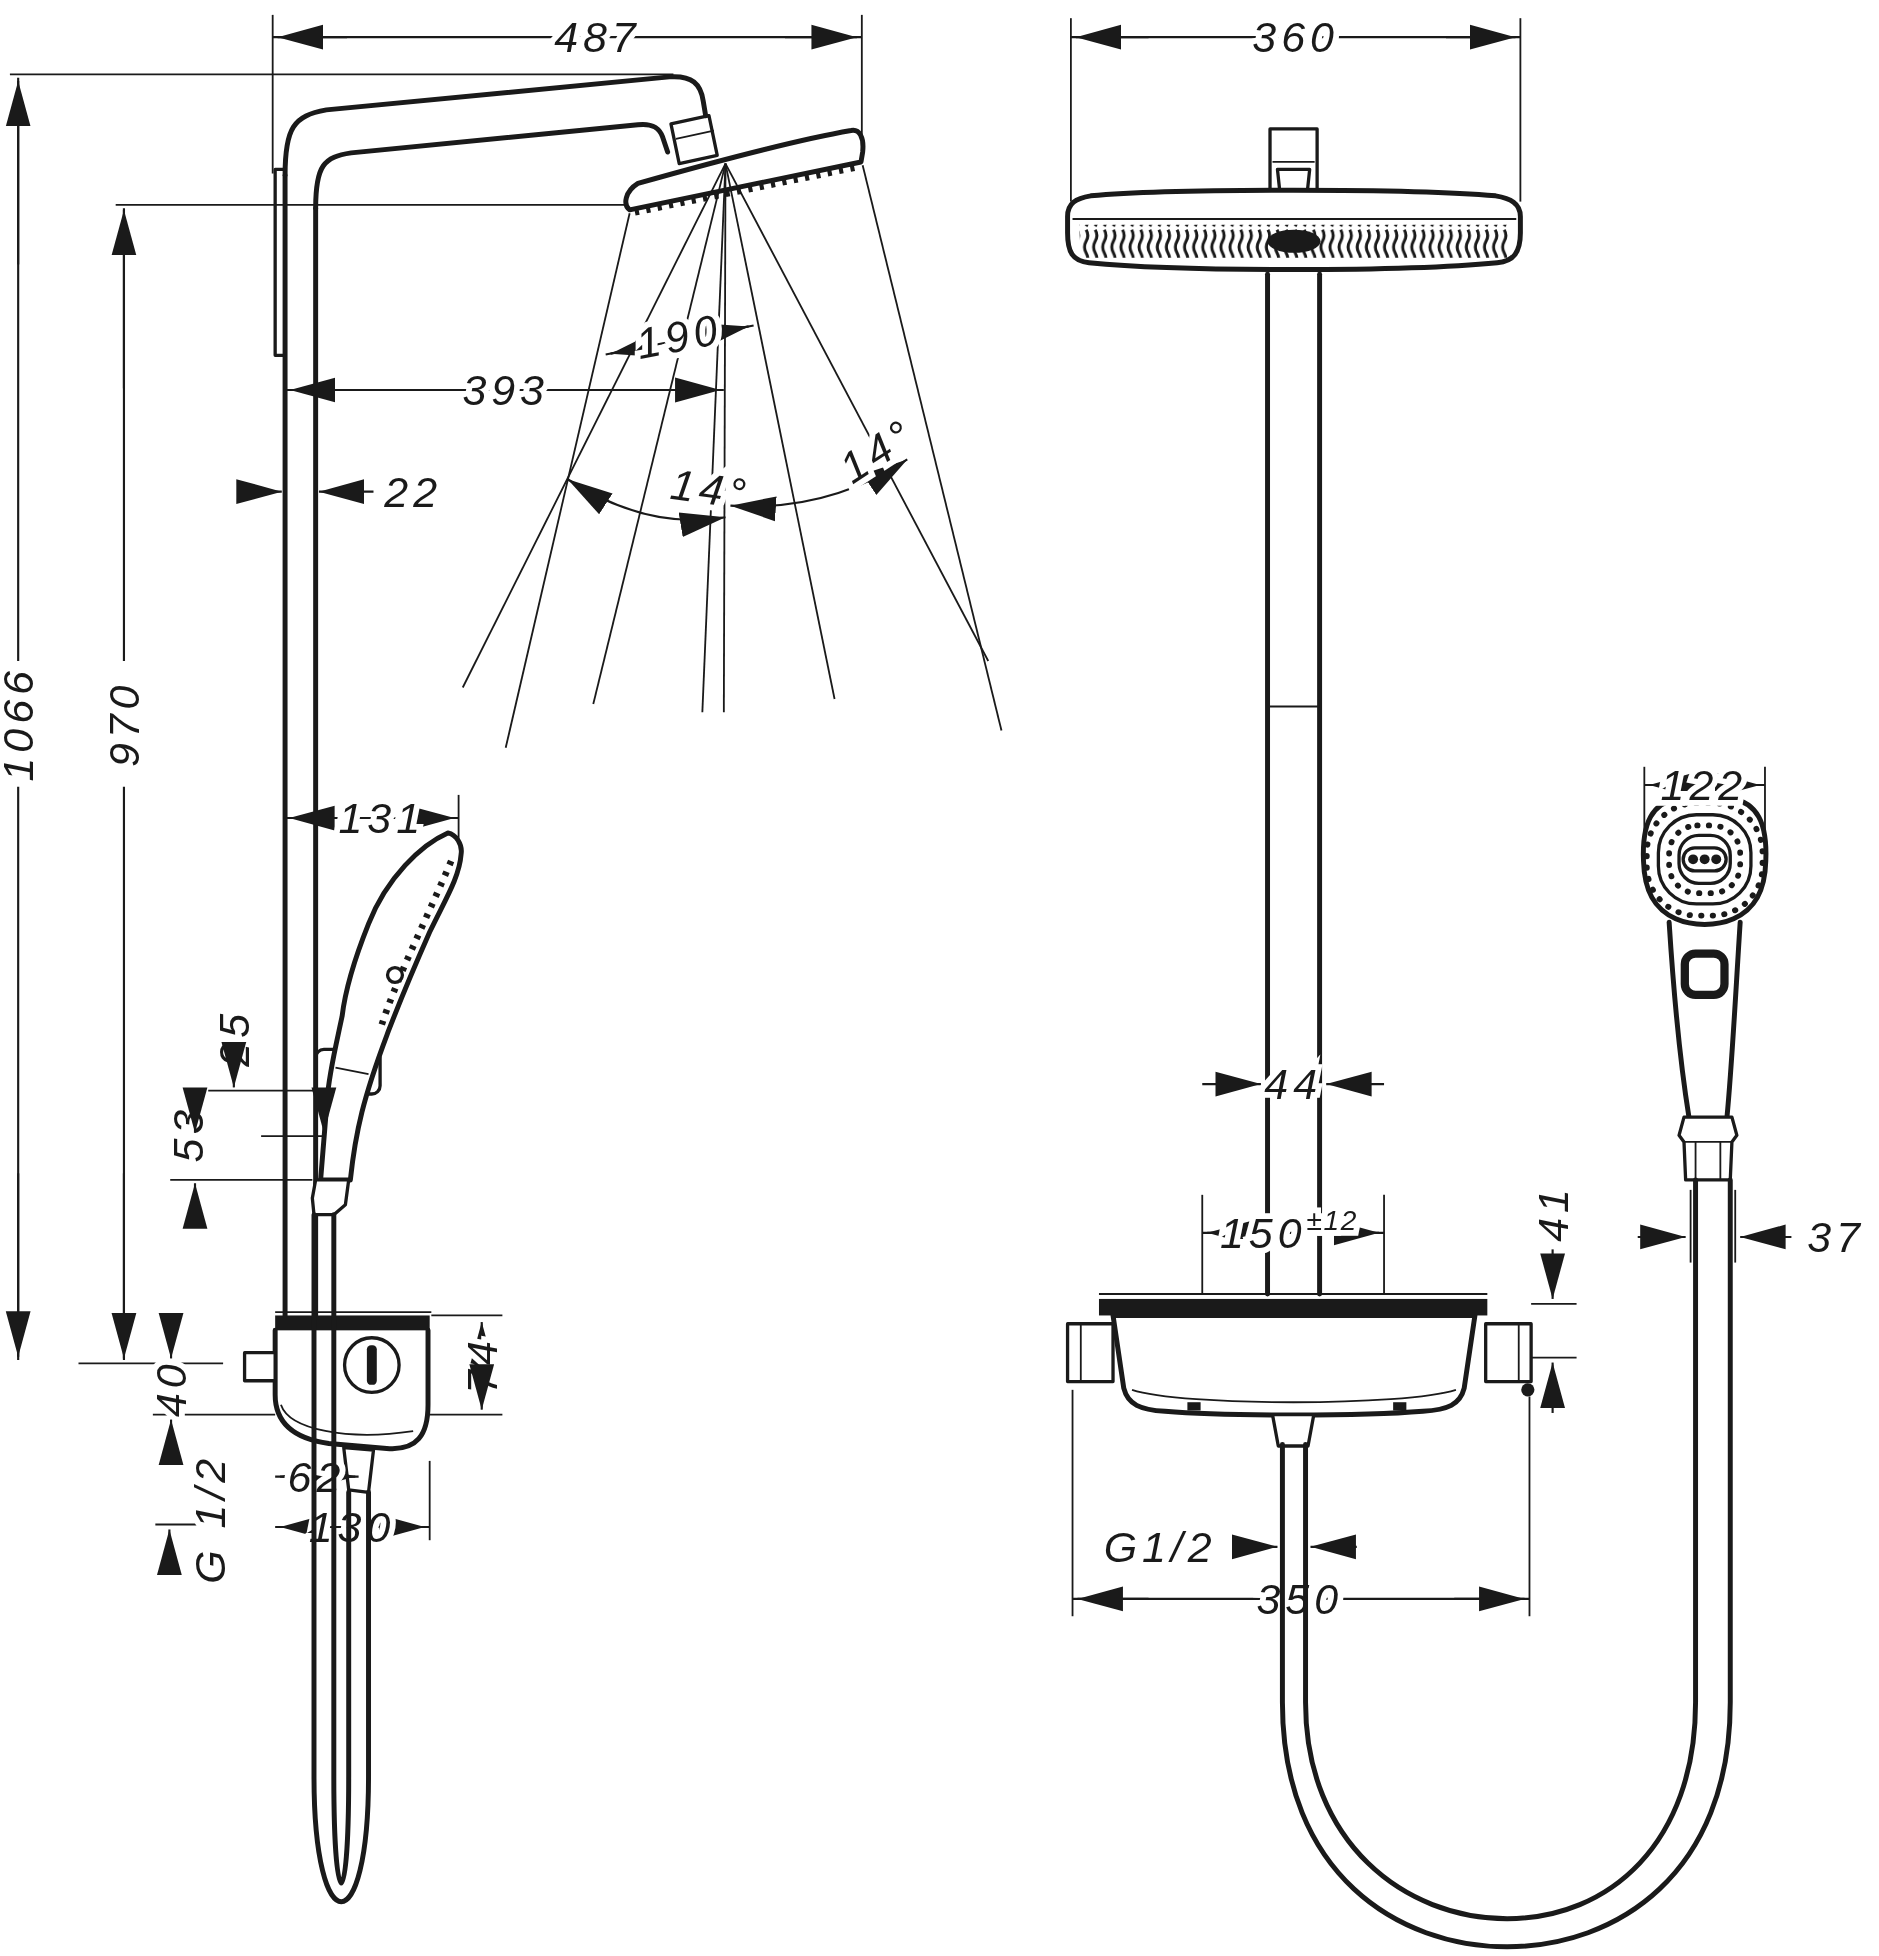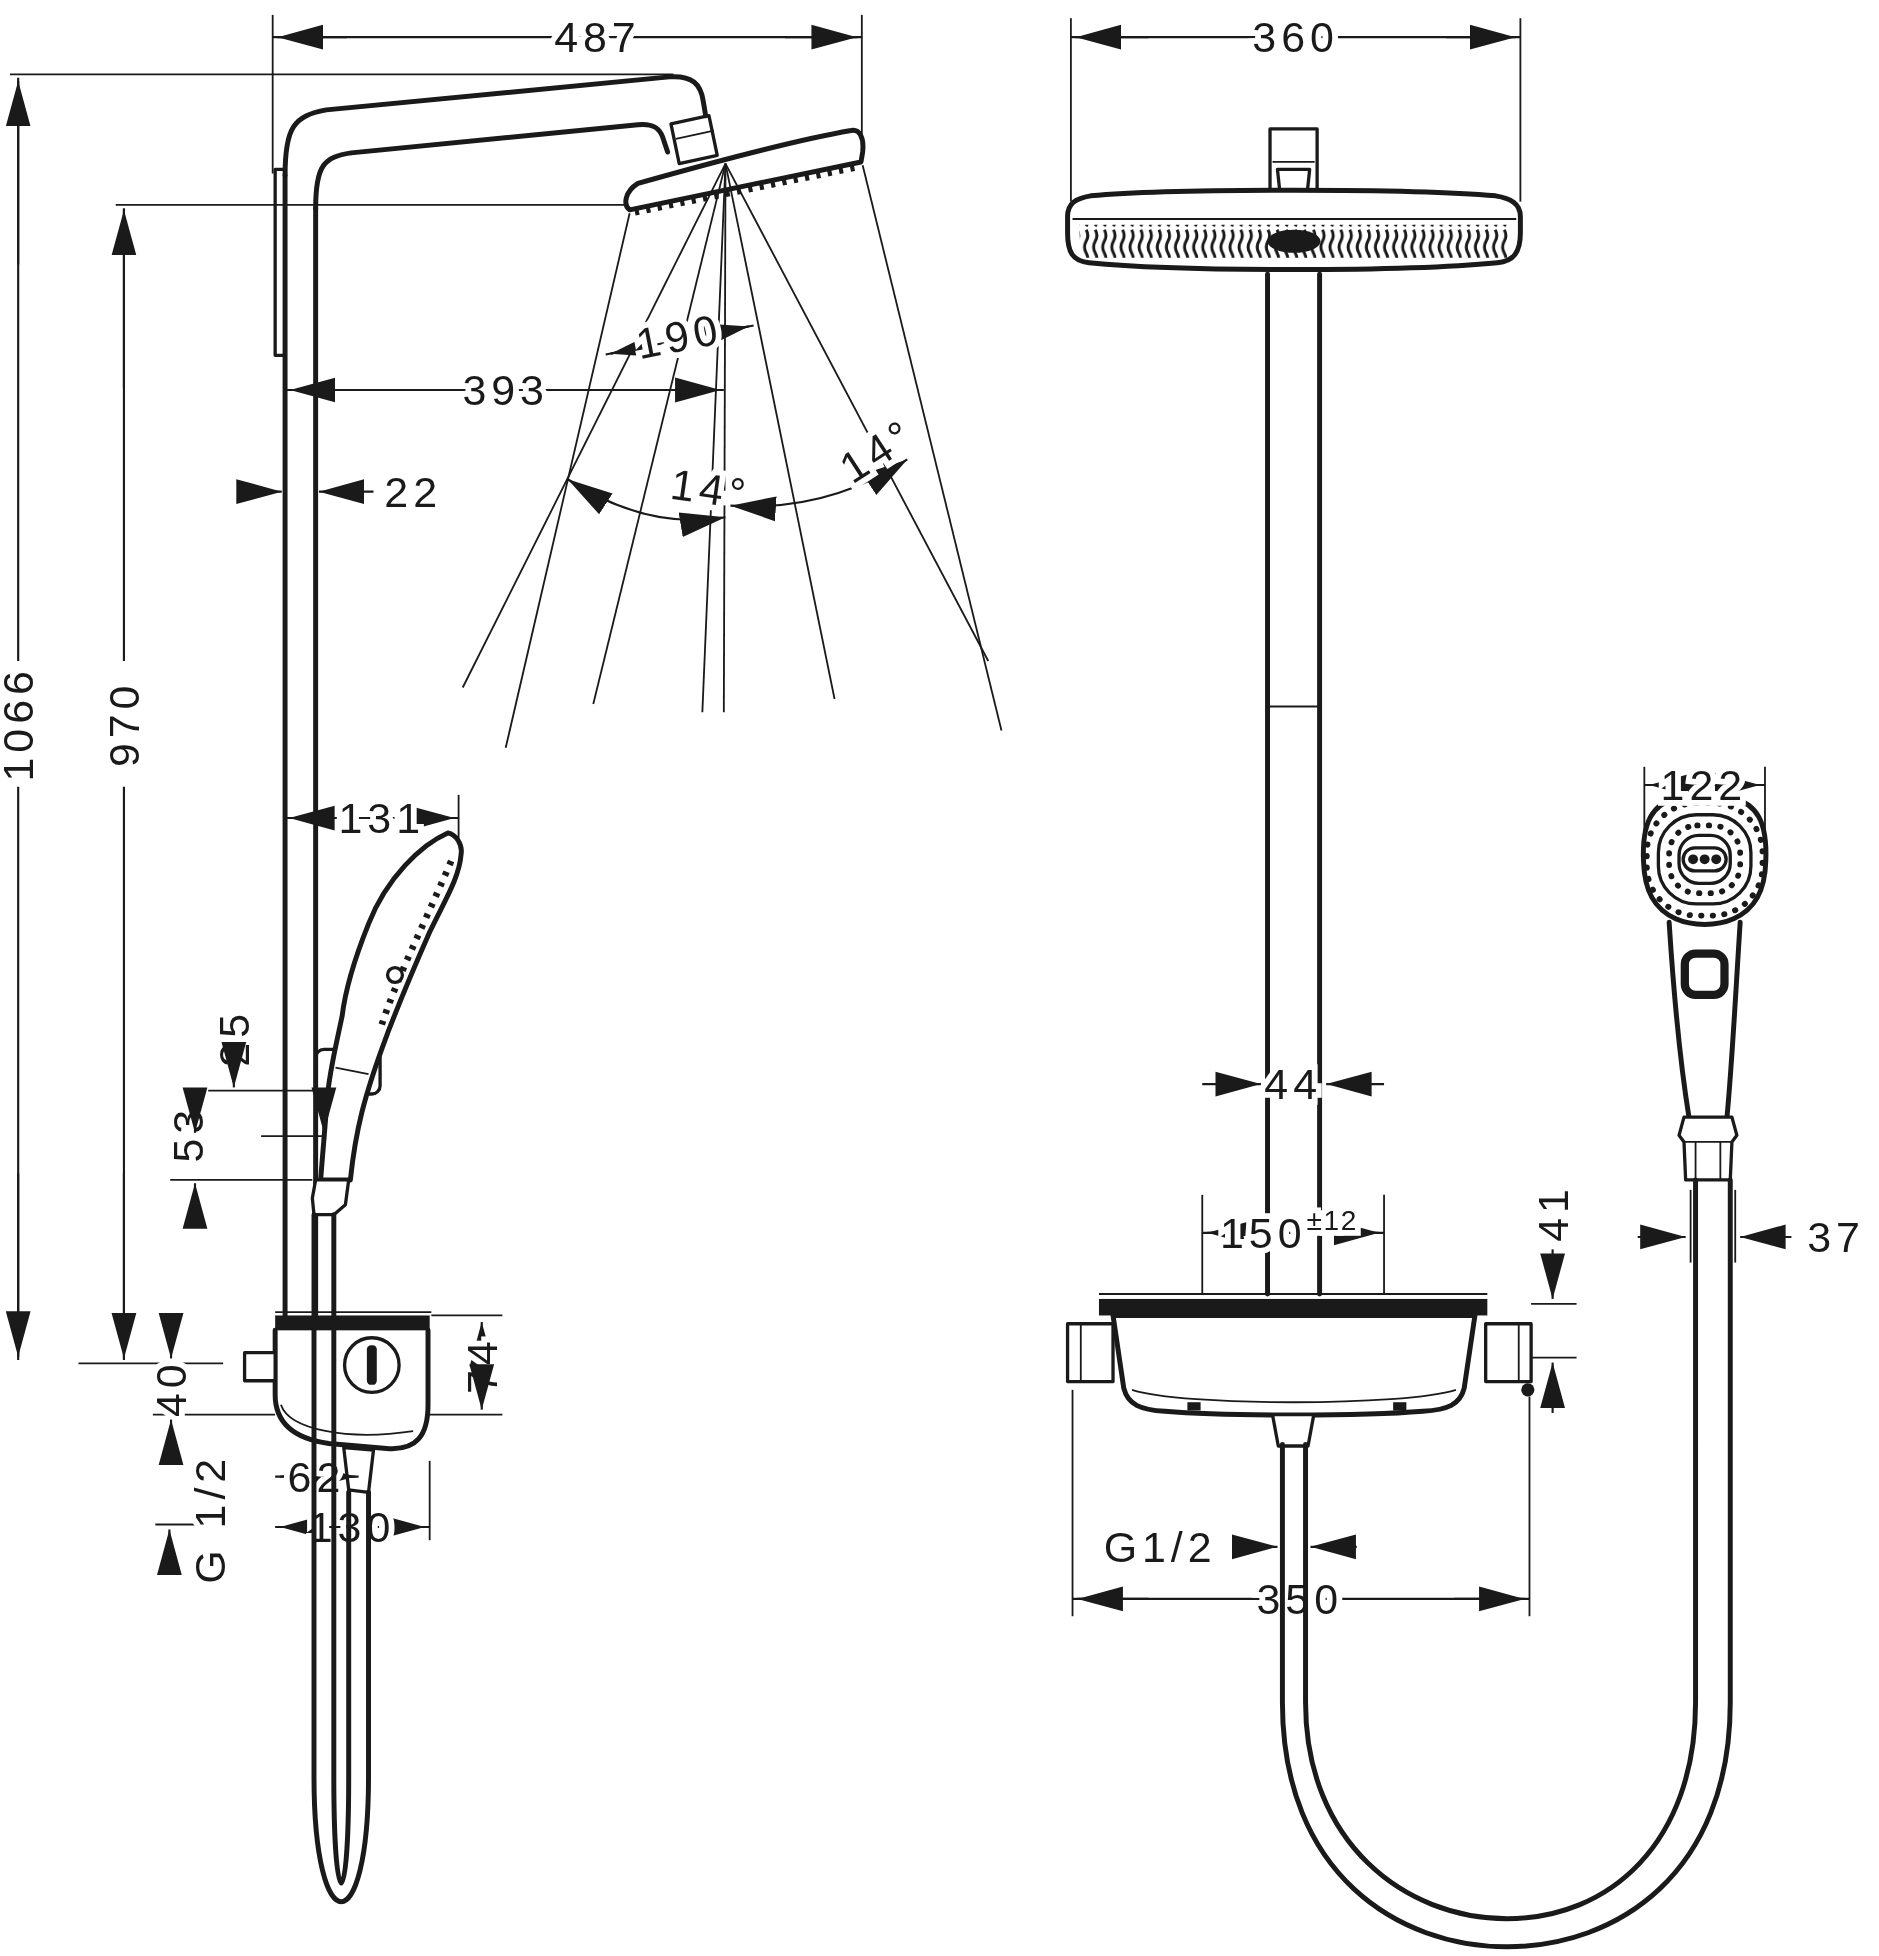--- a/index.html
+++ b/index.html
@@ -1,16 +1,16 @@
 <!DOCTYPE html>
 <html style="font-size:13.2px"><head>
 <meta charset="utf-8">
 <style>
   html,body{margin:0;padding:0;background:#ffffff;}
-  .page{width:100%;max-width:1880px;margin:0 auto;background:#fff;}
+  .page{width:100%;max-width:1880px;margin:0 auto;background:#fff;font-style:italic;}
   svg{display:block;width:100%;height:auto;background:#fff;}
   .o{fill:none;stroke:#1a1a1a;stroke-width:6;stroke-linecap:round;stroke-linejoin:round;}
   .o4{fill:none;stroke:#1a1a1a;stroke-width:4;stroke-linecap:round;stroke-linejoin:round;}
   .t{fill:none;stroke:#1a1a1a;stroke-width:2.2;}
   .d{fill:none;stroke:#1a1a1a;stroke-width:2.6;}
   .blk{fill:#1a1a1a;stroke:none;}
   .wht{fill:#ffffff;}
   .dash{fill:none;stroke:#1a1a1a;stroke-width:8;stroke-dasharray:5 9;}
   .dots{fill:none;stroke:#1a1a1a;stroke-width:7;stroke-dasharray:0.5 13.5;stroke-linecap:round;}
   .lbl{font-family:"Liberation Sans","DejaVu Sans",sans-serif;font-size:52px;letter-spacing:6px;

